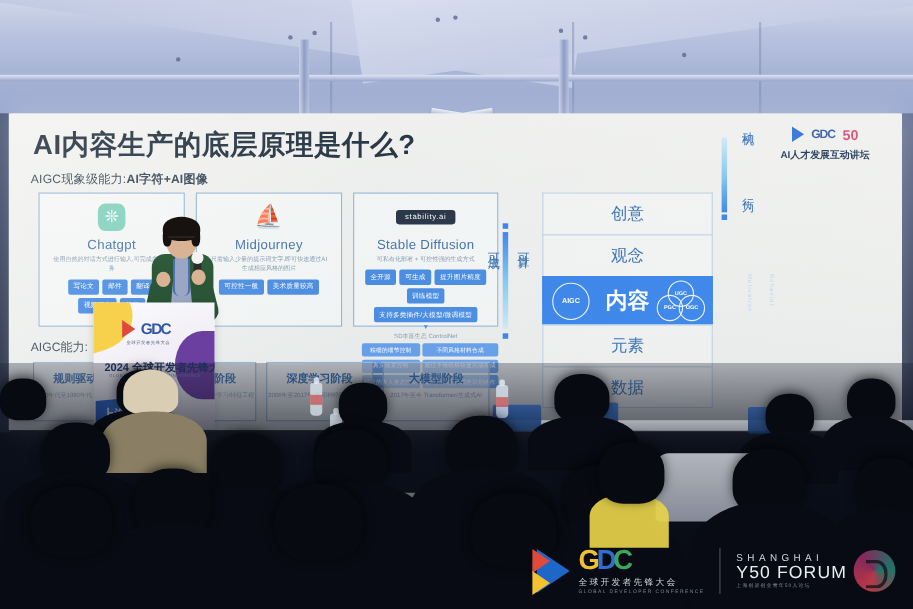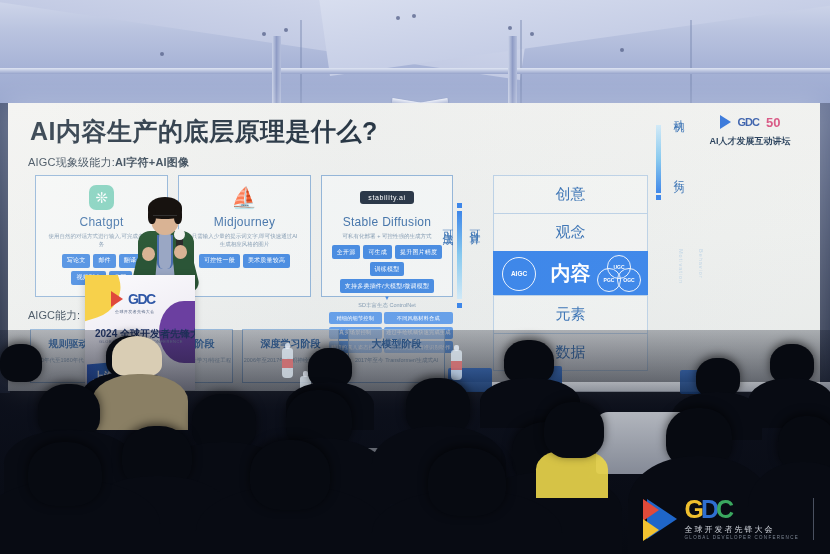--- a/index.html
+++ b/index.html
@@ -588,15 +588,23 @@
   <div class="logobar">
     <div class="gdc-logo">
       <div class="gdc-tri"></div>
       <div class="gdc-text">
         <div class="gdc-word"><span class="c1">G</span><span class="c2">D</span><span class="c4">C</span></div>
         <div class="gdc-cn">全球开发者先锋大会</div>
         <div class="gdc-en">GLOBAL DEVELOPER CONFERENCE</div>
       </div>
     </div>
     <div class="divider"></div>
+    <div class="y50">
+      <div class="y50-text">
+        <div class="y50-sh">SHANGHAI</div>
+        <div class="y50-main">Y50 FORUM</div>
+        <div class="y50-cn">上海创新创业青年50人论坛</div>
+      </div>
+      <div class="y50-mark"></div>
+    </div>
   </div>
 
 </div>
 
 </body></html>

